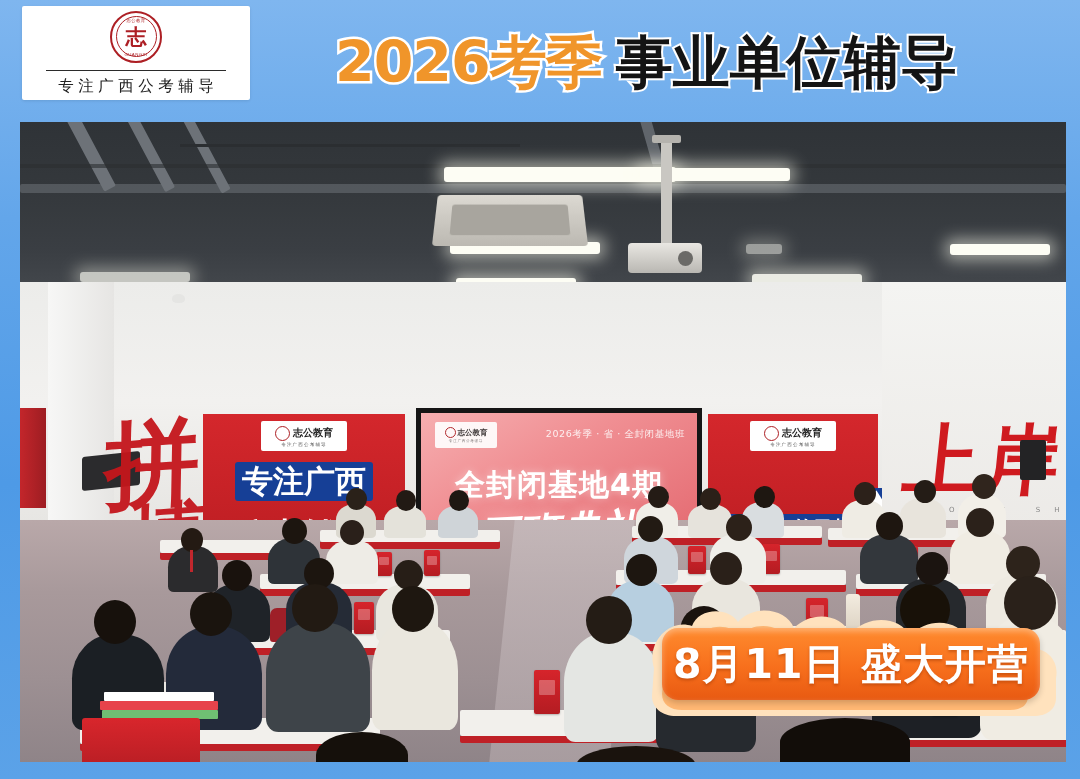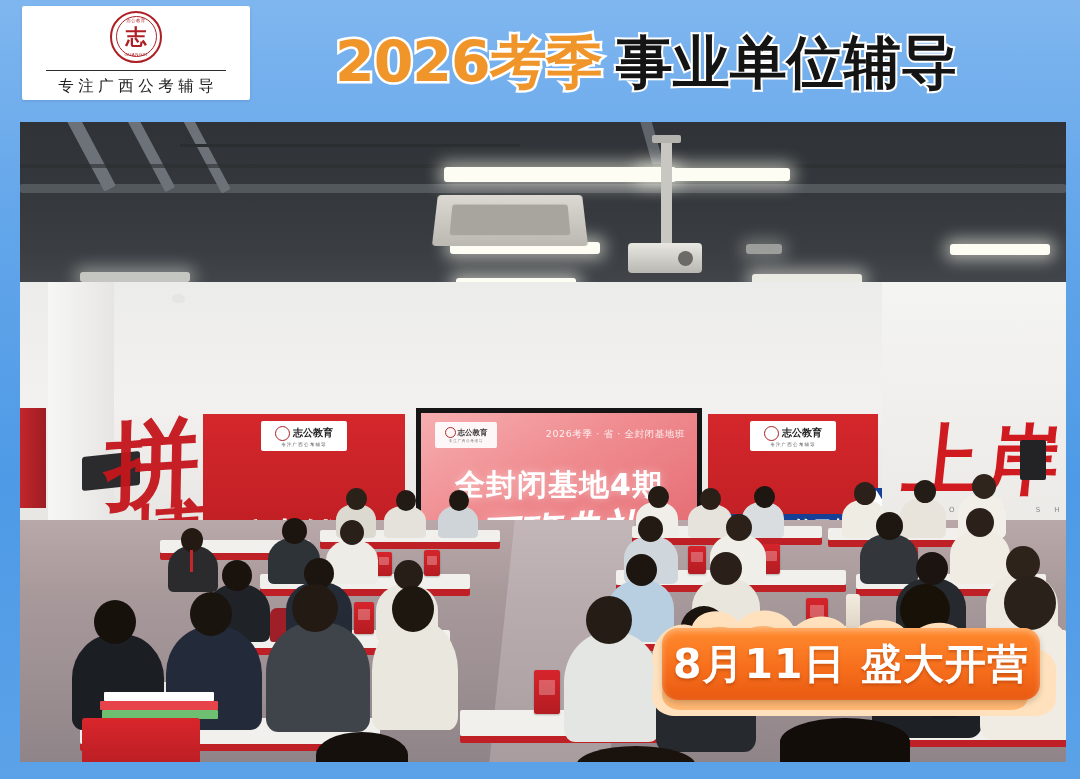--- a/index.html
+++ b/index.html
@@ -320,20 +320,21 @@
     </div>
 
     <div class="banner-left">
       <div class="bnr-logo">
         <div class="bl-row">
           <span class="bl-seal"></span>
           <span class="bl-txt">志公教育</span>
         </div>
         <div class="bl-sub">专注广西公考辅导</div>
       </div>
+      <div class="bl-blue">专注广西</div>
       <div class="bl-white">公考辅导</div>
     </div>
 
     <div class="screen-frame">
       <div class="screen">
         <div class="scr-logo">
           <div class="sl-row">
             <span class="sl-seal"></span>
             <span class="sl-txt">志公教育</span>
           </div>

